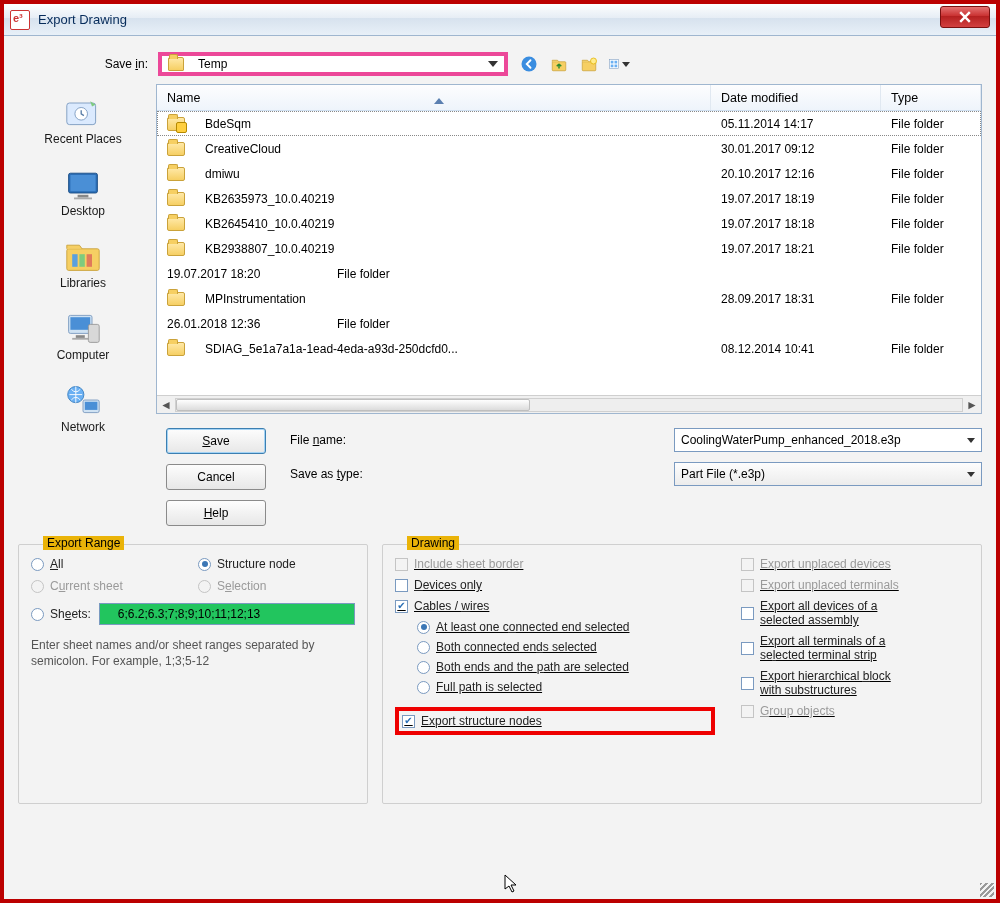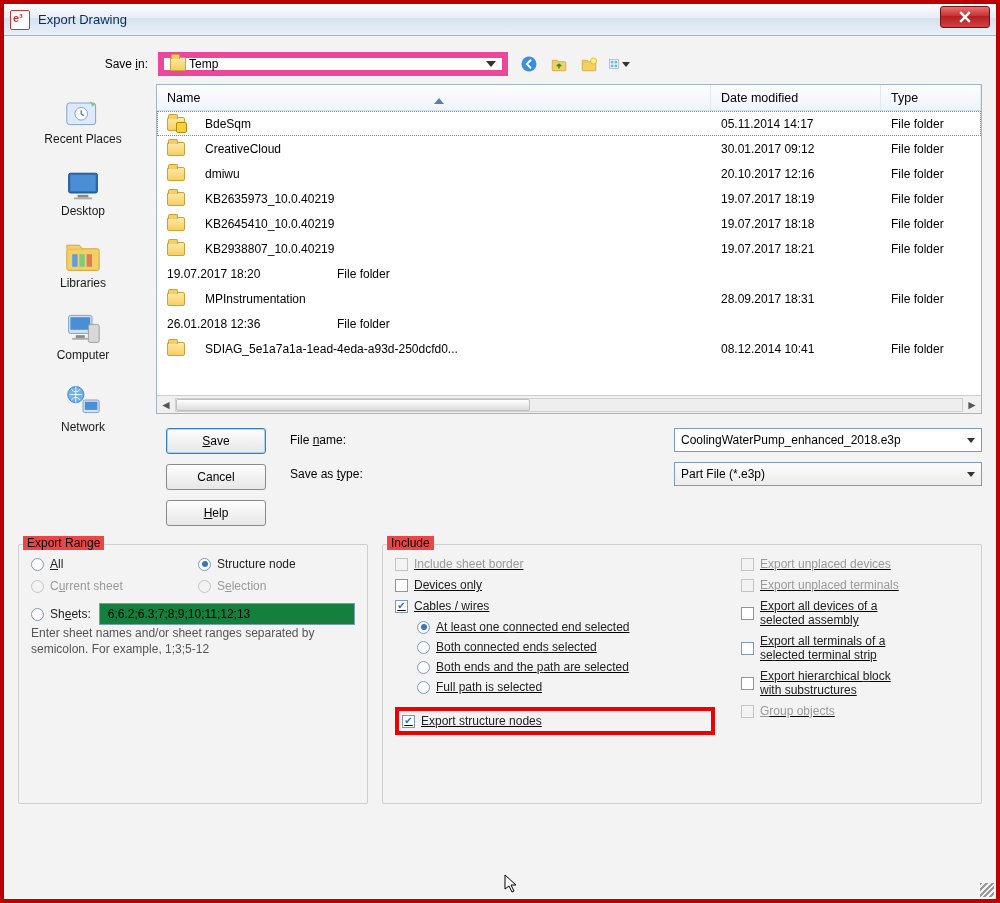--- a/index.html
+++ b/index.html
@@ -10,21 +10,21 @@
   .titlebar .app-icon{ width:20px;height:20px;margin-right:8px; background:#fff;border:1px solid #c33; position:relative; border-radius:2px;}
   .titlebar .app-icon::before{content:"e³"; color:#c33; font-weight:bold; font-size:11px; position:absolute; left:2px; top:1px;}
   .titlebar .title{ color:#062b5a; font-size:13px;}
   .titlebar .spacer{flex:1;}
   .closebtn{ width:50px;height:22px; background:linear-gradient(#e57373,#c93030 45%,#b42020 46%,#d24040); border:1px solid #7a1010; border-radius:3px; color:#fff; display:flex;align-items:center;justify-content:center; font-weight:bold; font-size:13px; margin-top:-6px;}
   
   .body{ padding:10px 14px 10px 14px; height:calc(100% - 32px); background:#f3f3f3;}
   .save-row{display:flex;align-items:center; gap:10px; margin:6px 0 8px 60px;}
   .save-row label{ width:70px; text-align:right; text-decoration:underline; text-decoration-style:dotted; text-decoration:none;}
   .save-row .u{text-decoration:underline;}
-  .combo { display:flex;align-items:center; border:6px solid #ec4899; background:#fff; height:24px; width:350px; padding:0 6px; gap:3px;}
+  .combo { display:flex;align-items:center; border:4px solid #ec4899; background:#fff; height:24px; width:350px; padding:0 6px; gap:14px;}
   .combo .folder-ic{width:16px;height:14px;background:linear-gradient(#ffe9a8,#f6cf63);border:1px solid #caa23a;border-radius:2px 2px 1px 1px;position:relative;}
   .combo .folder-ic::before{content:"";position:absolute;top:-4px;left:0;width:7px;height:4px;background:#f6cf63;border:1px solid #caa23a;border-bottom:none;border-radius:2px 2px 0 0;}
   .combo .caret{margin-left:auto; width:0;height:0;border-left:5px solid transparent;border-right:5px solid transparent;border-top:6px solid #333;}
   .toolbar-icons{display:flex;gap:8px;align-items:center;}
   .ic{width:22px;height:22px;display:flex;align-items:center;justify-content:center;border-radius:3px;}
   .ic svg{width:18px;height:18px;}
   .main-area{display:flex; gap:8px; }
   .places{ width:130px; display:flex; flex-direction:column; align-items:center; gap:8px; padding:4px 0 0 0;}
   .place{ display:flex;flex-direction:column;align-items:center; width:110px; padding:6px 0; color:#1a1a1a;}
   .place .pi{ width:44px;height:36px; margin-bottom:2px;}
@@ -51,35 +51,35 @@
   .save-fields{display:grid;grid-template-columns:120px 370px 1fr; gap:10px 14px; align-items:center; margin-top:14px;}
   .save-fields label{}
   .txt-combo{display:flex;align-items:center;background:#fff;border:1px solid #7a9ac0;height:24px;padding:0 6px;}
   .txt-combo .caret-sm{margin-left:auto;width:0;height:0;border-left:4px solid transparent;border-right:4px solid transparent;border-top:5px solid #333;}
   .btn{ width:100px;height:26px;background:linear-gradient(#fdfdfd,#e7e7e7);border:1px solid #8a8a8a;border-radius:3px;display:flex;align-items:center;justify-content:center; }
   .btn.default{border:1px solid #3c7fb1; box-shadow:inset 0 0 0 1px #a3d3f5;}
   .btn-col{display:flex;flex-direction:column;gap:10px;align-items:flex-end; padding-right:10px;}
   
   .groups{ display:flex; gap:14px; margin-top:18px;}
   .grp{ border:1px solid #cfcfcf; border-radius:2px; padding:12px 12px 12px 12px; position:relative; background:#f3f3f3;}
-  .grp .legend{ position:absolute; top:-9px; left:4px; background:#ef4444; padding:0 4px;}
+  .grp .legend{ position:absolute; top:-9px; left:24px; background:#eab308; padding:0 4px;}
   .grp-range{ width:350px; height:260px;}
   .grp-options{ flex:1; height:260px;}
   .radio-row{display:grid;grid-template-columns:1fr 1fr;gap:8px 10px;}
   .opt{display:flex;align-items:center;gap:6px;color:#222;}
   .opt.disabled{color:#9a9a9a;}
   .radio{width:13px;height:13px;border:1px solid #7a9ac0;border-radius:50%;background:#fff;display:inline-flex;align-items:center;justify-content:center;flex:0 0 auto;}
   .radio.checked::after{content:"";width:6px;height:6px;border-radius:50%;background:#3b76b5;}
   .radio.disabled{border-color:#c4c4c4;background:#f3f3f3;}
   .check{width:13px;height:13px;border:1px solid #7a9ac0;background:#fff;display:inline-flex;align-items:center;justify-content:center;flex:0 0 auto;}
   .check.disabled{border-color:#c4c4c4;background:#f3f3f3;}
   .check.checked::after{content:"✔";font-size:10px;color:#2a6fb5;line-height:1;}
   .sheets-row{display:flex;align-items:center;gap:8px;margin-top:10px;}
-  .sheets-row .txt{flex:1;border:1px solid #7a9ac0;background:#15803d;height:22px;padding:0 8px;display:flex;align-items:center;}
-  .hint{margin-top:0;color:#555;line-height:1.35;}
+  .sheets-row .txt{flex:1;border:1px solid #7a9ac0;background:#22c55e;height:22px;padding:0 18px;display:flex;align-items:center;}
+  .hint{margin-top:12px;color:#555;line-height:1.35;}
   .options-cols{display:flex;gap:26px;text-decoration:underline;}
   .options-col{display:flex;flex-direction:column;gap:7px;}
   .indent{margin-left:22px;display:flex;flex-direction:column;gap:6px;}
   .highlight{ border:4px solid #e00; padding:3px 36px 3px 3px; display:inline-flex; margin-top:6px;text-align:center;}
   .u{text-decoration:underline;}
   .cursor{position:absolute;left:500px;top:870px;font-size:18px;color:#000;pointer-events:none;}
   .resize-grip{position:absolute;right:2px;bottom:2px;width:14px;height:14px;background:repeating-linear-gradient(135deg,#9a9a9a 0 2px, transparent 2px 4px);}
 </style>
 </head>
 <body>
@@ -339,21 +339,21 @@
               <span>Sh<span class="u">e</span>ets:</span>
             </div>
           <div class="txt">
               <span>6;6.2;6.3;7;8;9;10;11;12;13</span>
             </div>
         </div>
         <div class="hint">Enter sheet names and/or sheet ranges separated by semicolon. For example, 1;3;5-12</div>
       </div>
 
       <div class="grp grp-options">
-        <div class="legend">Include</div>
+        <div class="legend">Drawing</div>
         <div class="options-cols">
           <div class="options-col" style="width:320px;">
             <div class="opt disabled">
                 <span class="check disabled"></span>
                 <span>Include sheet border</span>
               </div>
             <div class="opt">
                 <span class="check"></span>
                 <span><span class="u">D</span>evices only</span>
               </div>

